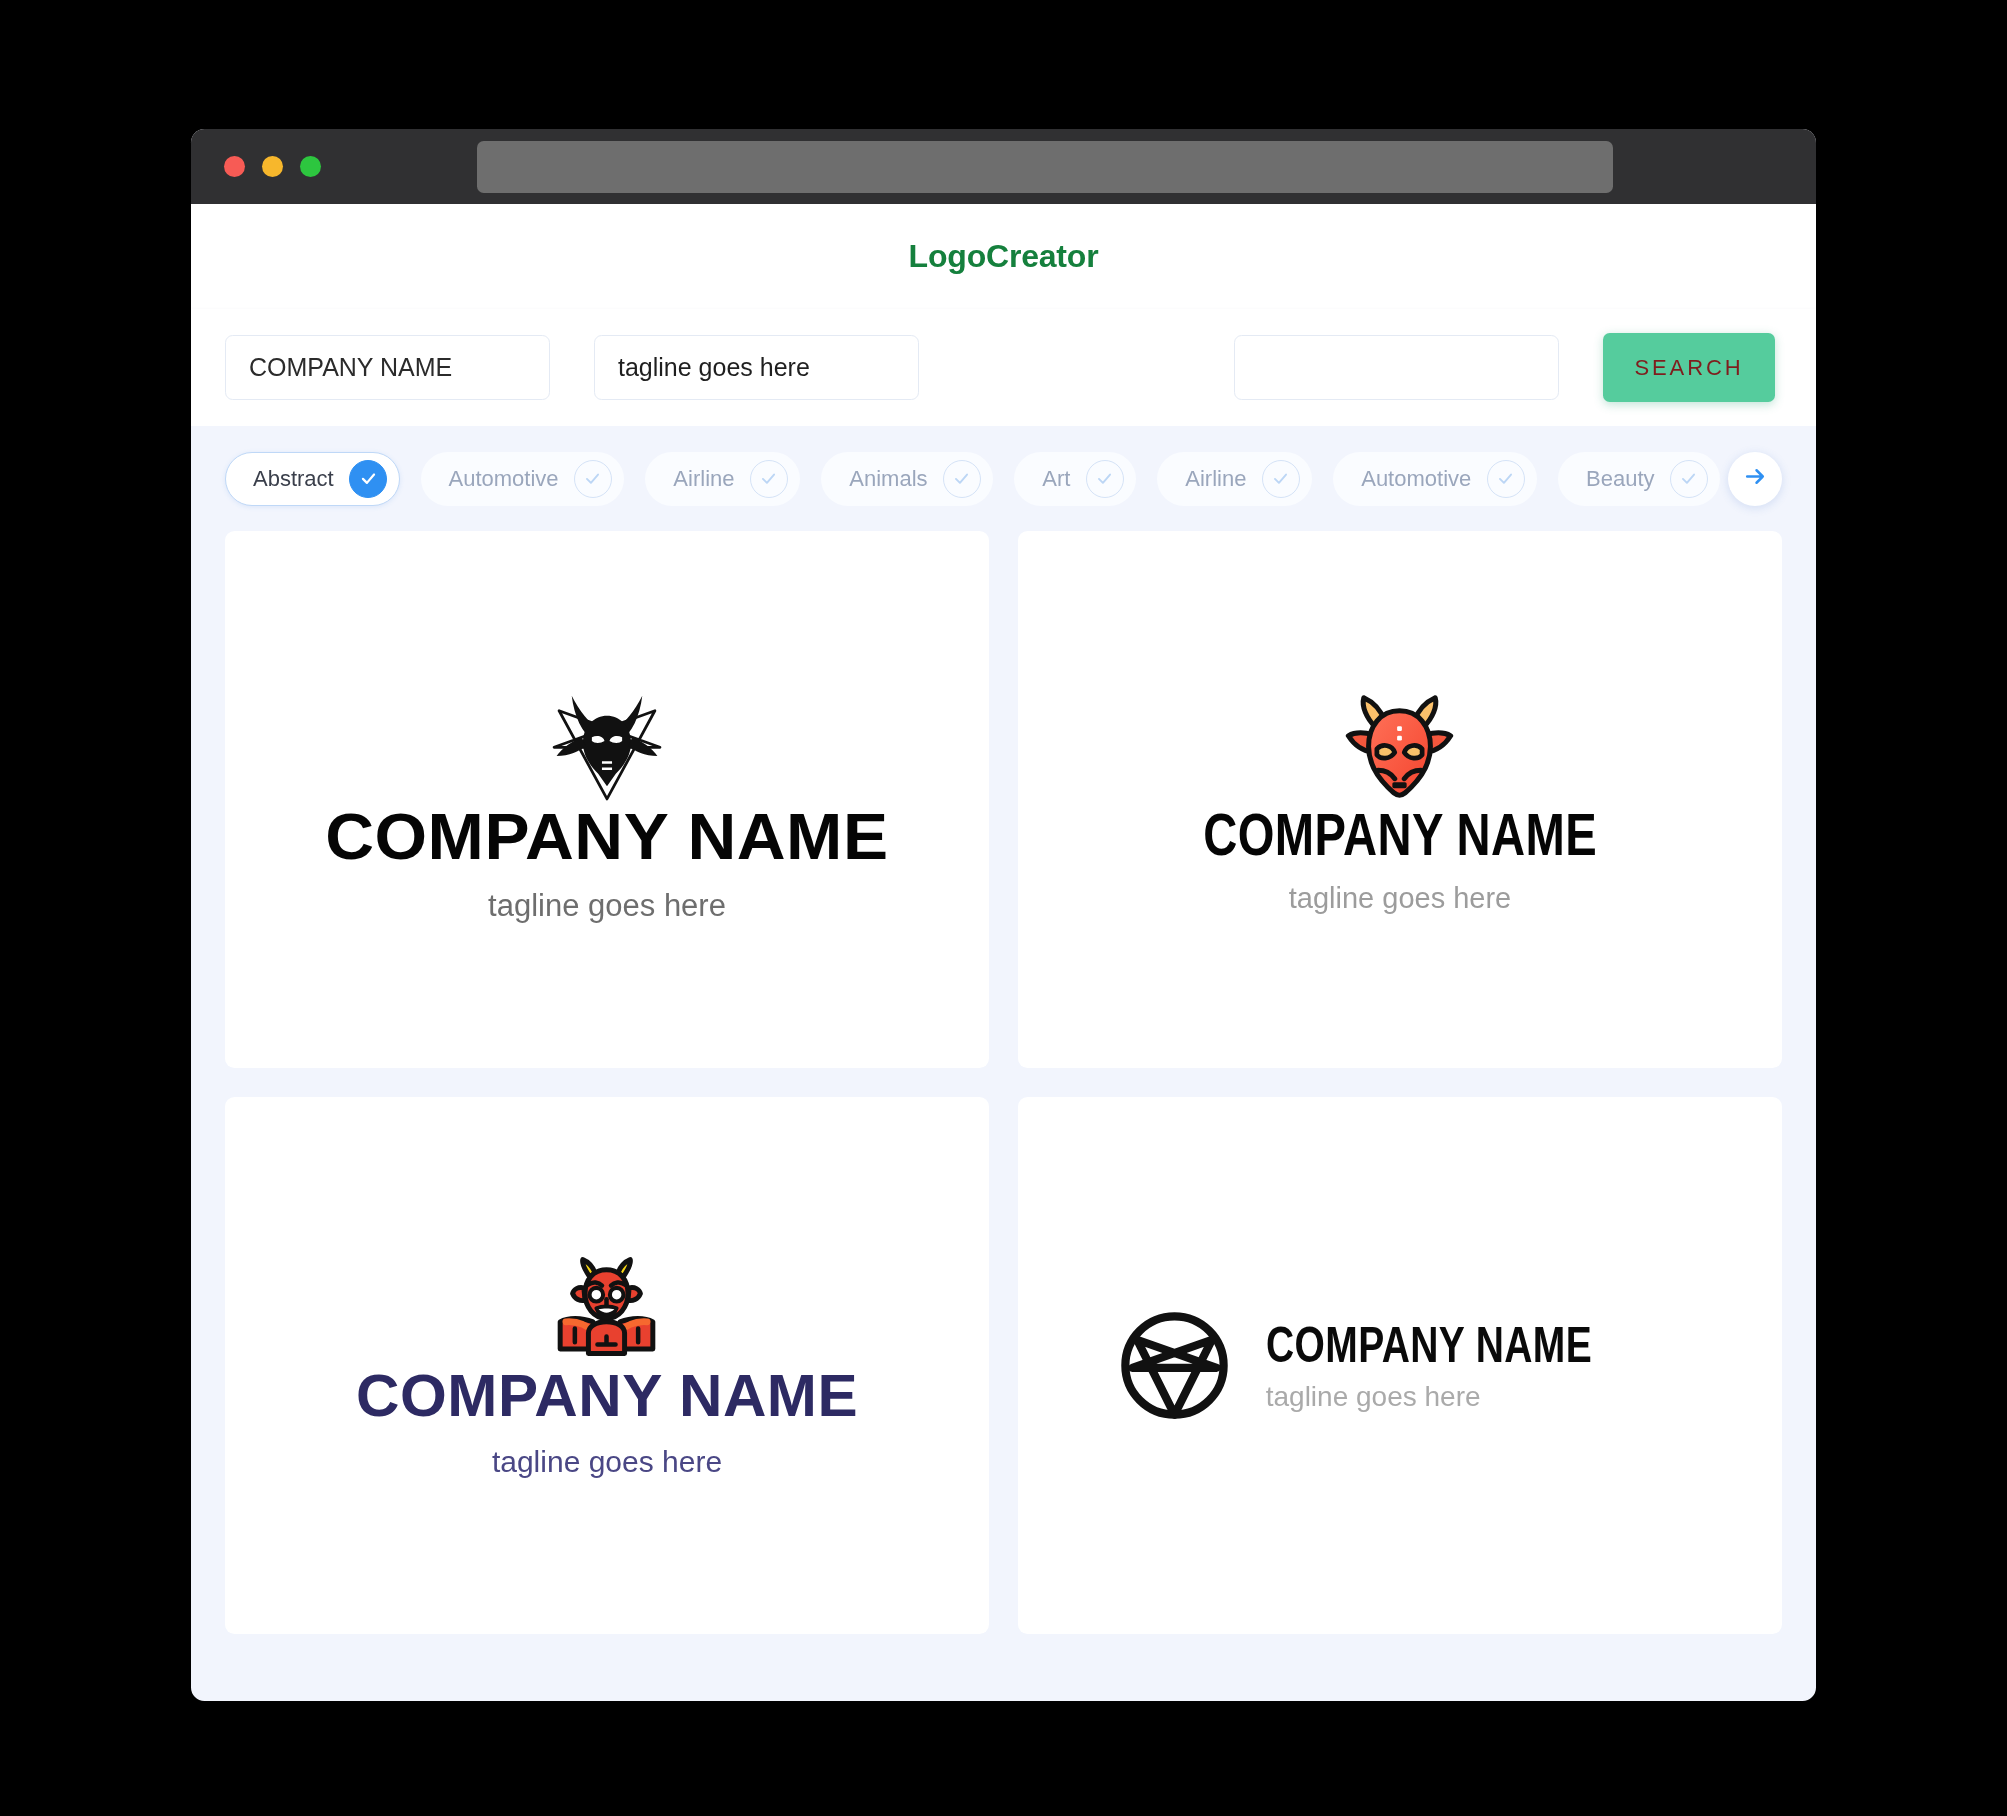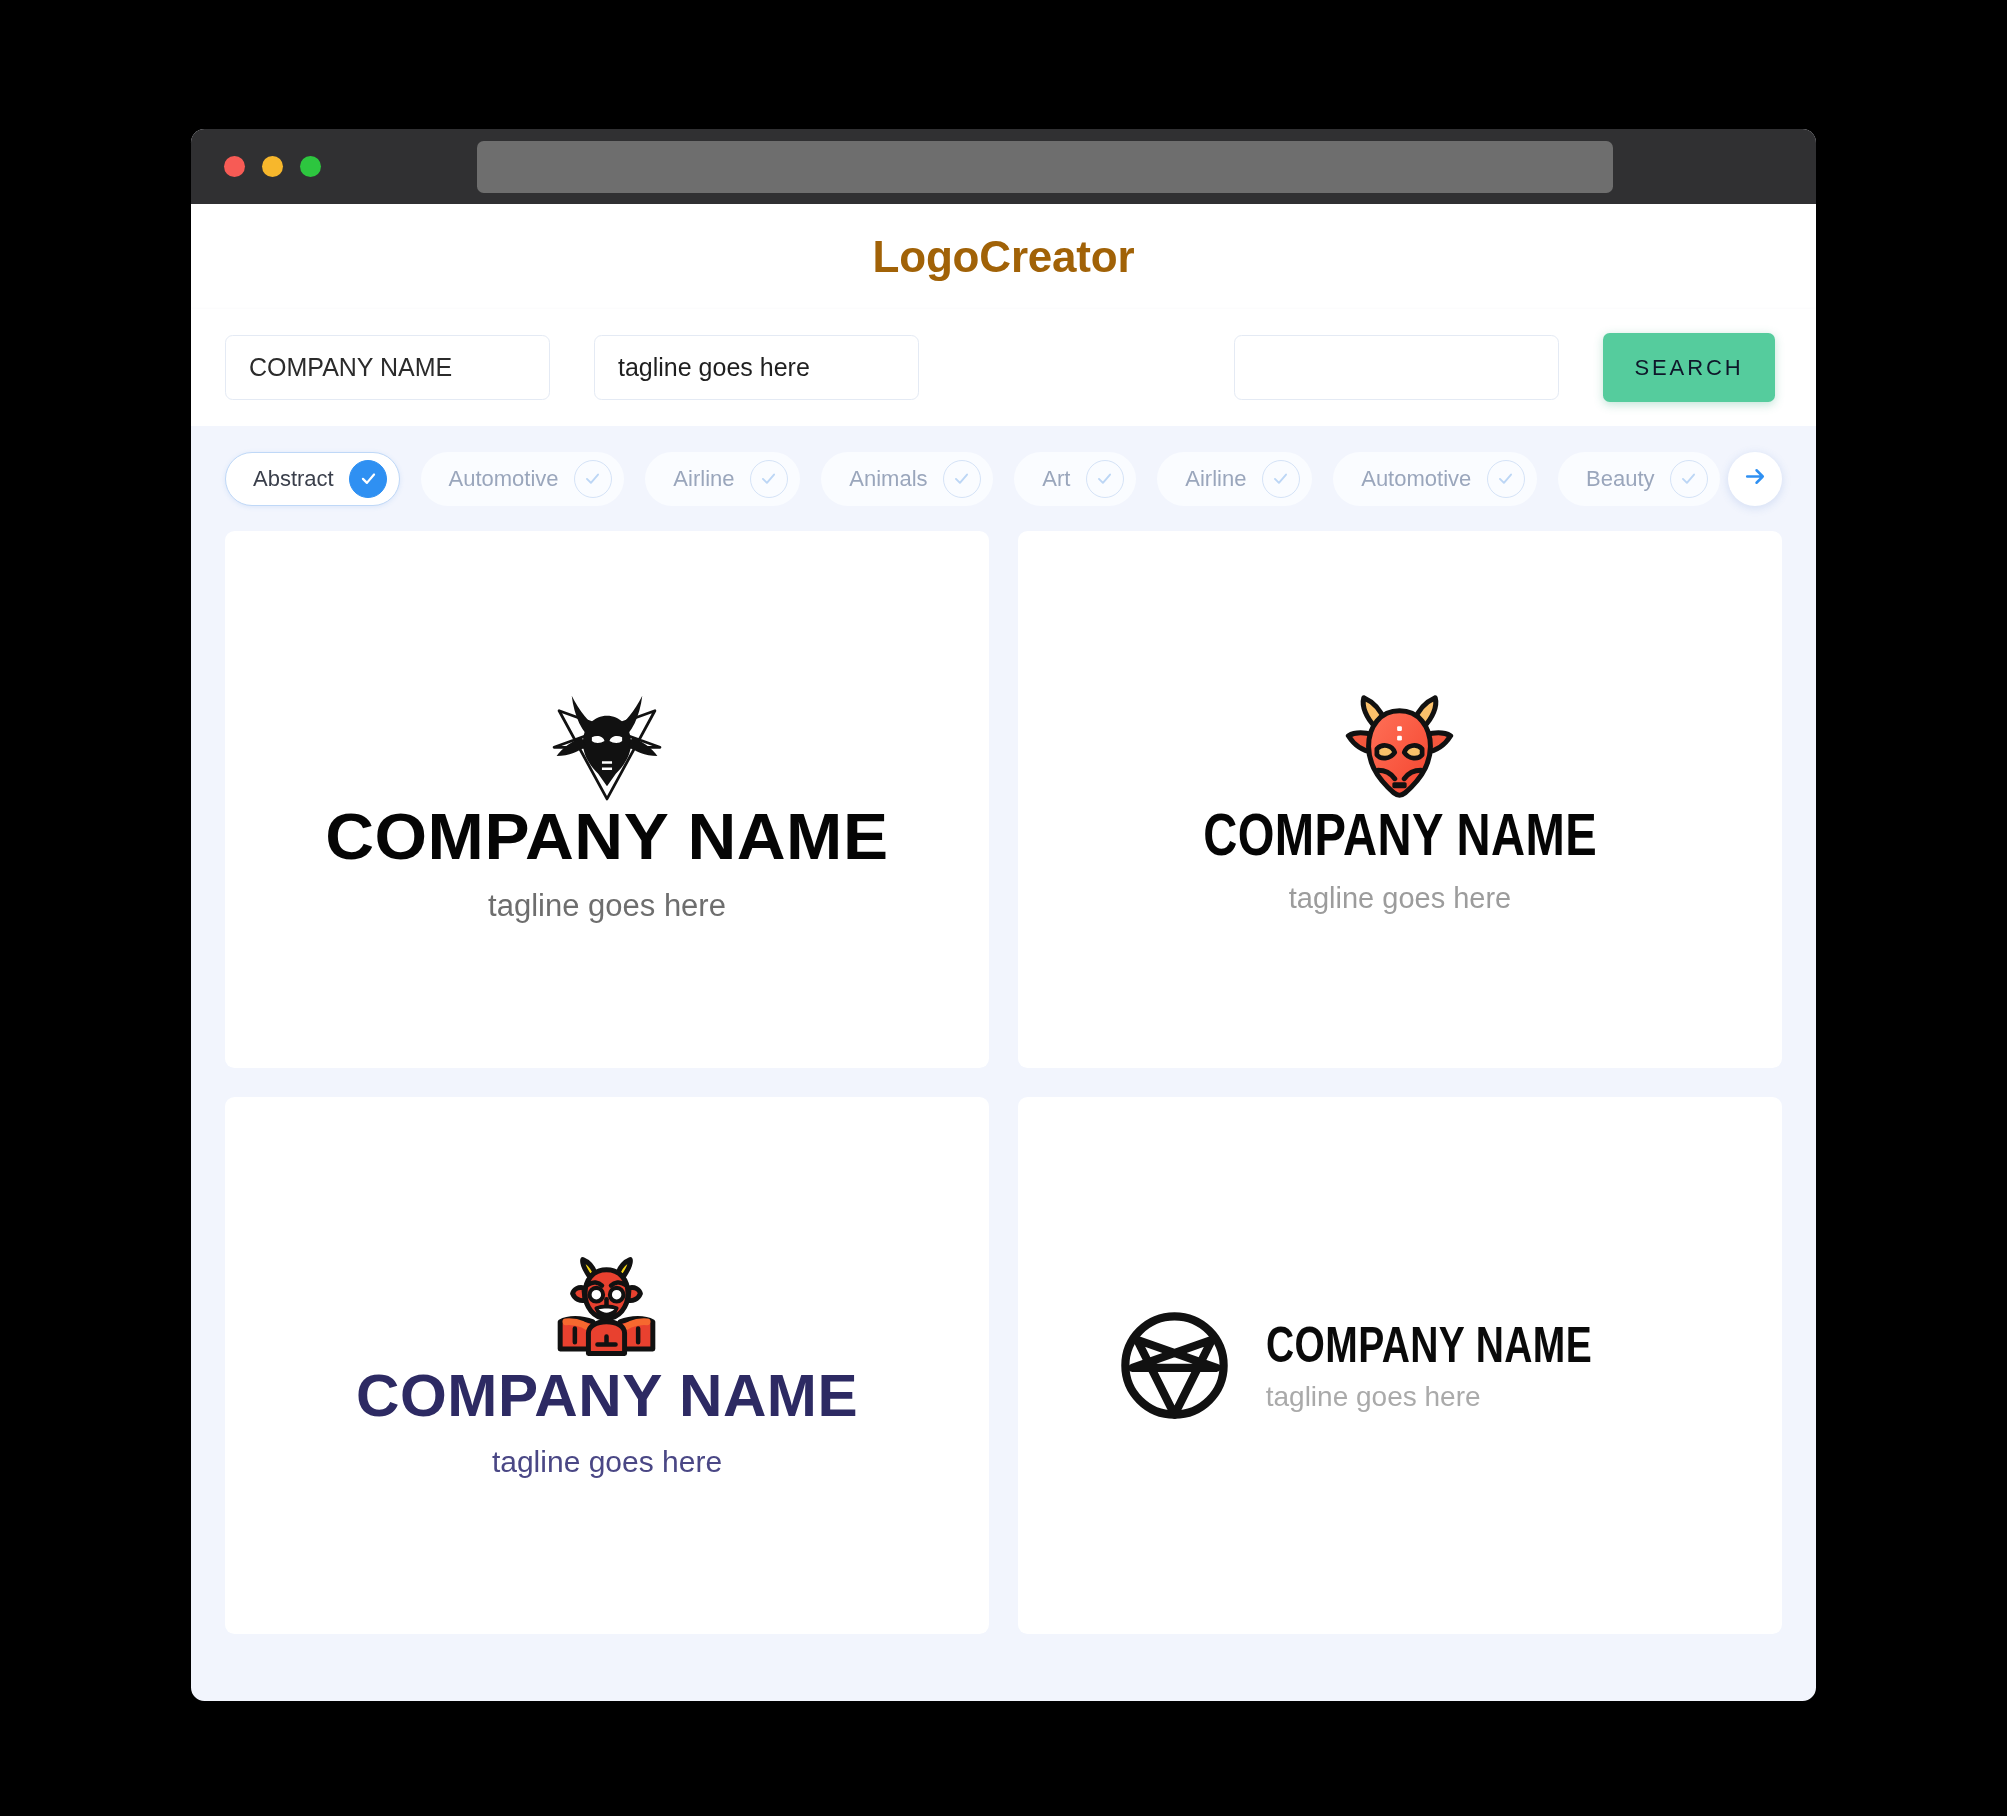--- a/index.html
+++ b/index.html
@@ -56,23 +56,23 @@
 
   
   .app-header {
     height: 105px;
     background: #FFFFFF;
     display: flex;
     align-items: center;
     justify-content: center;
   }
   .app-title {
-    font-size: 44px;
+    font-size: 32px;
     font-weight: bold;
-    color: #a16207;
+    color: #15803d;
     letter-spacing: -0.2px;
   }
 
   
   .searchbar {
     background: #FFFFFF;
     height: 117px;
     display: flex;
     align-items: center;
     padding: 0 34px;
@@ -96,21 +96,21 @@
   #tagline-input { width: 325px; margin-left: 44px; color: #1F1F1F; }
   #keyword-input { width: 325px; margin-left: 315px; }
 
   .search-button {
     margin-left: 44px;
     width: 172px;
     height: 69px;
     background: #55CC9D;
     border: none;
     border-radius: 6.7px;
-    color: #0f172a;
+    color: #7f1d1d;
     font-size: 22px;
     letter-spacing: 2.9px;
     font-family: "Liberation Sans", sans-serif;
     cursor: pointer;
     box-shadow: 0 2.9px 9.6px rgba(60,170,130,0.30);
   }
 
   
   .pillbar {
     height: 105px;

